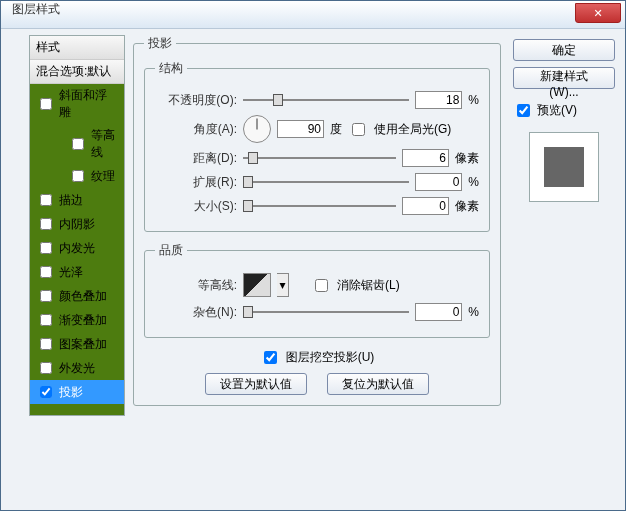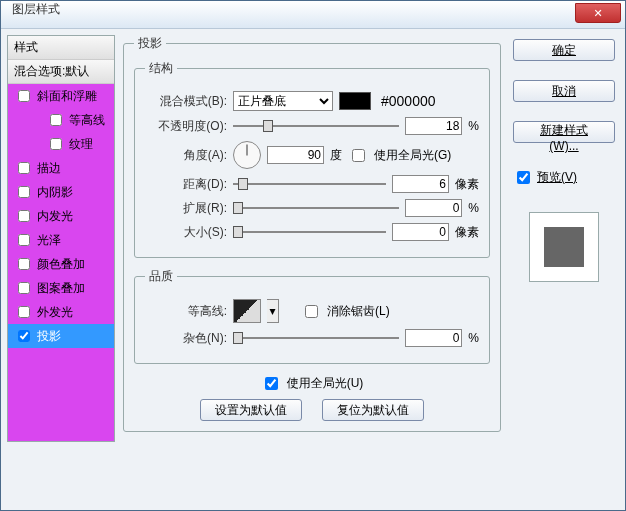--- a/index.html
+++ b/index.html
@@ -2,45 +2,45 @@
 <html><head>
 <meta charset="utf-8">
 <style>
   * { box-sizing: border-box; font-family: "Microsoft YaHei", "SimSun", Arial, sans-serif; font-size: 12px; }
   body { margin: 0; background: linear-gradient(#e8f0f8, #d0e0f0); width: 626px; height: 511px; }
   .window { width: 626px; height: 511px; border: 1px solid #4a6a8a; background: #eef2f6; position: relative; }
   .titlebar { height: 28px; background: linear-gradient(#fff, #dce8f4); display: flex; align-items: flex-start; padding-left: 11px; border-bottom: 1px solid #b8c8d8; position: relative; }
   .titlebar .title { color: #333; }
   .close-btn { position: absolute; right: 4px; top: 2px; width: 46px; height: 20px; background: linear-gradient(#e06060, #c03030); color: #fff; text-align: center; line-height: 18px; border: 1px solid #a02020; border-radius: 0 0 3px 3px; font-size: 11px; }
   .content { display: flex; padding: 6px; }
-  .left-list { width: 108px; border: 1px solid #9aa; background: #d946ef; }
+  .left-list { width: 96px; border: 1px solid #9aa; background: #4d7c0f; margin-left: 22px; }
   .left-list .hdr { background: linear-gradient(#f8f8f8,#e0e0e0); padding: 3px 6px; border-bottom: 1px solid #ccc; }
   .left-list .row { padding: 3px 6px; display: flex; align-items: center; gap: 4px; }
   .left-list .row.sub { padding-left: 38px; }
   .left-list .row.sel { background: #3399ff; color: #fff; }
   .left-list input[type=checkbox] { width: 12px; height: 12px; }
   .mid { flex: 1; padding: 0 8px; }
   fieldset { border: 1px solid #9aa; border-radius: 3px; margin: 0 0 10px 0; padding: 8px 10px 10px 10px; }
   legend { padding: 0 4px; color: #333; }
   .frow { display: flex; align-items: center; margin: 6px 0; gap: 6px; }
   .lbl { width: 82px; text-align: right; color: #333; }
   select.combo { width: 100px; height: 20px; border: 1px solid #888; background: #fff; }
   .swatch { width: 32px; height: 18px; background: #000; border: 1px solid #555; }
   .hex { margin-left: 4px; font-size: 14px; }
   .slider { flex: 1; height: 14px; position: relative; }
   .slider::before { content: ""; position: absolute; left: 0; right: 0; top: 6px; height: 2px; background: #888; }
   .slider .thumb { position: absolute; top: 1px; width: 10px; height: 12px; background: #ddd; border: 1px solid #555; }
-  input.num { width: 57px; height: 18px; border: 1px solid #888; text-align: right; padding-right: 2px; }
+  input.num { width: 47px; height: 18px; border: 1px solid #888; text-align: right; padding-right: 2px; }
   .dial { width: 28px; height: 28px; border: 1px solid #888; border-radius: 50%; background: #f8f8f8; position: relative; }
   .dial .hand { position: absolute; left: 50%; top: 50%; width: 11px; height: 1px; background: #333; transform-origin: left center; transform: rotate(-90deg); }
   .contour-swatch { width: 28px; height: 24px; border: 1px solid #888; background: linear-gradient(135deg,#222 50%,#ddd 50%); display: inline-block; }
   .contour-dd { width: 12px; height: 24px; border: 1px solid #888; border-left: none; background: #eee; display: inline-flex; align-items: center; justify-content: center; }
   .btn { height: 22px; border: 1px solid #7a8aa8; background: linear-gradient(#fdfdfd,#e4eaf2); border-radius: 3px; padding: 0 14px; }
   .btnrow { display: flex; gap: 20px; justify-content: center; margin-top: 4px; }
-  .right { width: 110px; padding: 4px 4px 0 4px; display: flex; flex-direction: column; gap: 19px; align-items: stretch; text-decoration: underline; }
+  .right { width: 110px; padding: 4px 4px 0 4px; display: flex; flex-direction: column; gap: 6px; align-items: stretch; }
   .right .btn { width: 100%; }
   .preview-chk { display: flex; align-items: center; gap: 4px; justify-content: flex-start; margin-top: 6px; }
   .preview-box { width: 70px; height: 70px; border: 1px solid #9aa; background: #fff; margin: 6px auto; display: flex; align-items: center; justify-content: center; }
   .preview-inner { width: 40px; height: 40px; background: #666; }
   .watermark { position: absolute; right: 6px; bottom: 6px; opacity: .5; font-size: 11px; color: #fff; background: #2aa0d8; padding: 8px 10px 4px 30px; clip-path: polygon(30% 0,100% 0,100% 100%,0 100%); }
 </style>
 </head>
 <body>
 
 <div class="window">
@@ -81,48 +81,44 @@
           <div class="row">
             <input type="checkbox" style="">
             <span>光泽</span>
           </div>
           <div class="row">
             <input type="checkbox" style="">
             <span>颜色叠加</span>
           </div>
           <div class="row">
             <input type="checkbox" style="">
+            <span>渐变叠加</span>
+          </div>
+          <div class="row">
+            <input type="checkbox" style="">
             <span>图案叠加</span>
           </div>
           <div class="row">
             <input type="checkbox" style="">
             <span>外发光</span>
           </div>
           <div class="row sel">
             <input type="checkbox" checked="" style="">
             <span>投影</span>
           </div>
         </div>
     </div>
 
     <div class="mid">
       <fieldset>
         <legend>投影</legend>
 
         <fieldset>
           <legend>结构</legend>
 
-          <div class="frow">
-            <span class="lbl">混合模式(B):</span>
-            <select class="combo">
-              <option>正片叠底</option>
-            </select>
-            <span class="swatch"></span>
-            <span class="hex">#000000</span>
-          </div>
 
           <div class="frow">
             <span class="lbl">不透明度(O):</span>
             <div class="slider">
                 <div class="thumb" style="left:18%"></div>
               </div>
             <input class="num" value="18" style="">
             <span>%</span>
           </div>
 
@@ -182,33 +178,32 @@
             <div class="slider">
                 <div class="thumb" style="left:0%"></div>
               </div>
             <input class="num" value="0" style="">
             <span>%</span>
           </div>
         </fieldset>
 
         <div class="frow" style="justify-content:center">
           <input type="checkbox" checked="" style="">
-          <span>使用全局光(U)</span>
+          <span>图层挖空投影(U)</span>
         </div>
 
         <div class="btnrow">
           <button class="btn">设置为默认值</button>
           <button class="btn">复位为默认值</button>
         </div>
       </fieldset>
     </div>
 
     <div class="right">
       <button class="btn">确定</button>
-      <button class="btn">取消</button>
       <button class="btn">新建样式(W)...</button>
       <div class="preview-chk">
         <input type="checkbox" checked="" style="">
         <span>预览(V)</span>
       </div>
       <div class="preview-box">
         <div class="preview-inner"></div>
       </div>
     </div>
   </div>

